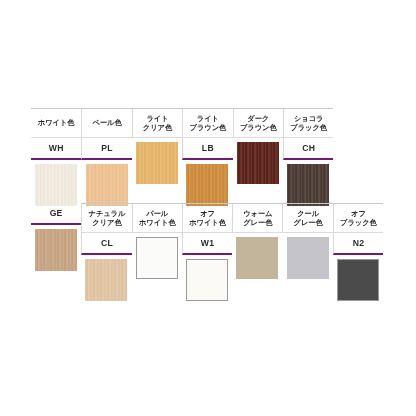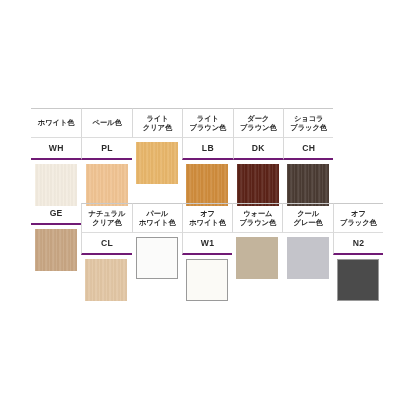--- a/index.html
+++ b/index.html
@@ -171,21 +171,20 @@
             <div class="chip" style="background-color: rgb(207, 140, 60);">
               <span class="grain"></span>
             </div>
           </div>
         </div>
         <div class="col">
           <div class="name-cell">
             <span class="nm">ダーク
 ブラウン色</span>
           </div>
-          <div class="code-cell">DK</div>
           <div class="chip-cell">
             <div class="chip" style="background-color: rgb(92, 35, 24);">
               <span class="grain"></span>
             </div>
           </div>
         </div>
         <div class="col">
           <div class="name-cell">
             <span class="nm">ショコラ
 ブラック色</span>
@@ -241,21 +240,21 @@
           <div class="code-cell">W1</div>
           <div class="chip-cell">
             <div class="chip bordered flat" style="background-color: rgb(251, 250, 246);">
               <span class="grain"></span>
             </div>
           </div>
         </div>
         <div class="col">
           <div class="name-cell">
             <span class="nm">ウォーム
-ブラウン色</span>
+グレー色</span>
           </div>
           <div class="chip-cell">
             <div class="chip flat" style="background-color: rgb(195, 180, 156);">
               <span class="grain"></span>
             </div>
           </div>
         </div>
         <div class="col">
           <div class="name-cell">
             <span class="nm">クール

